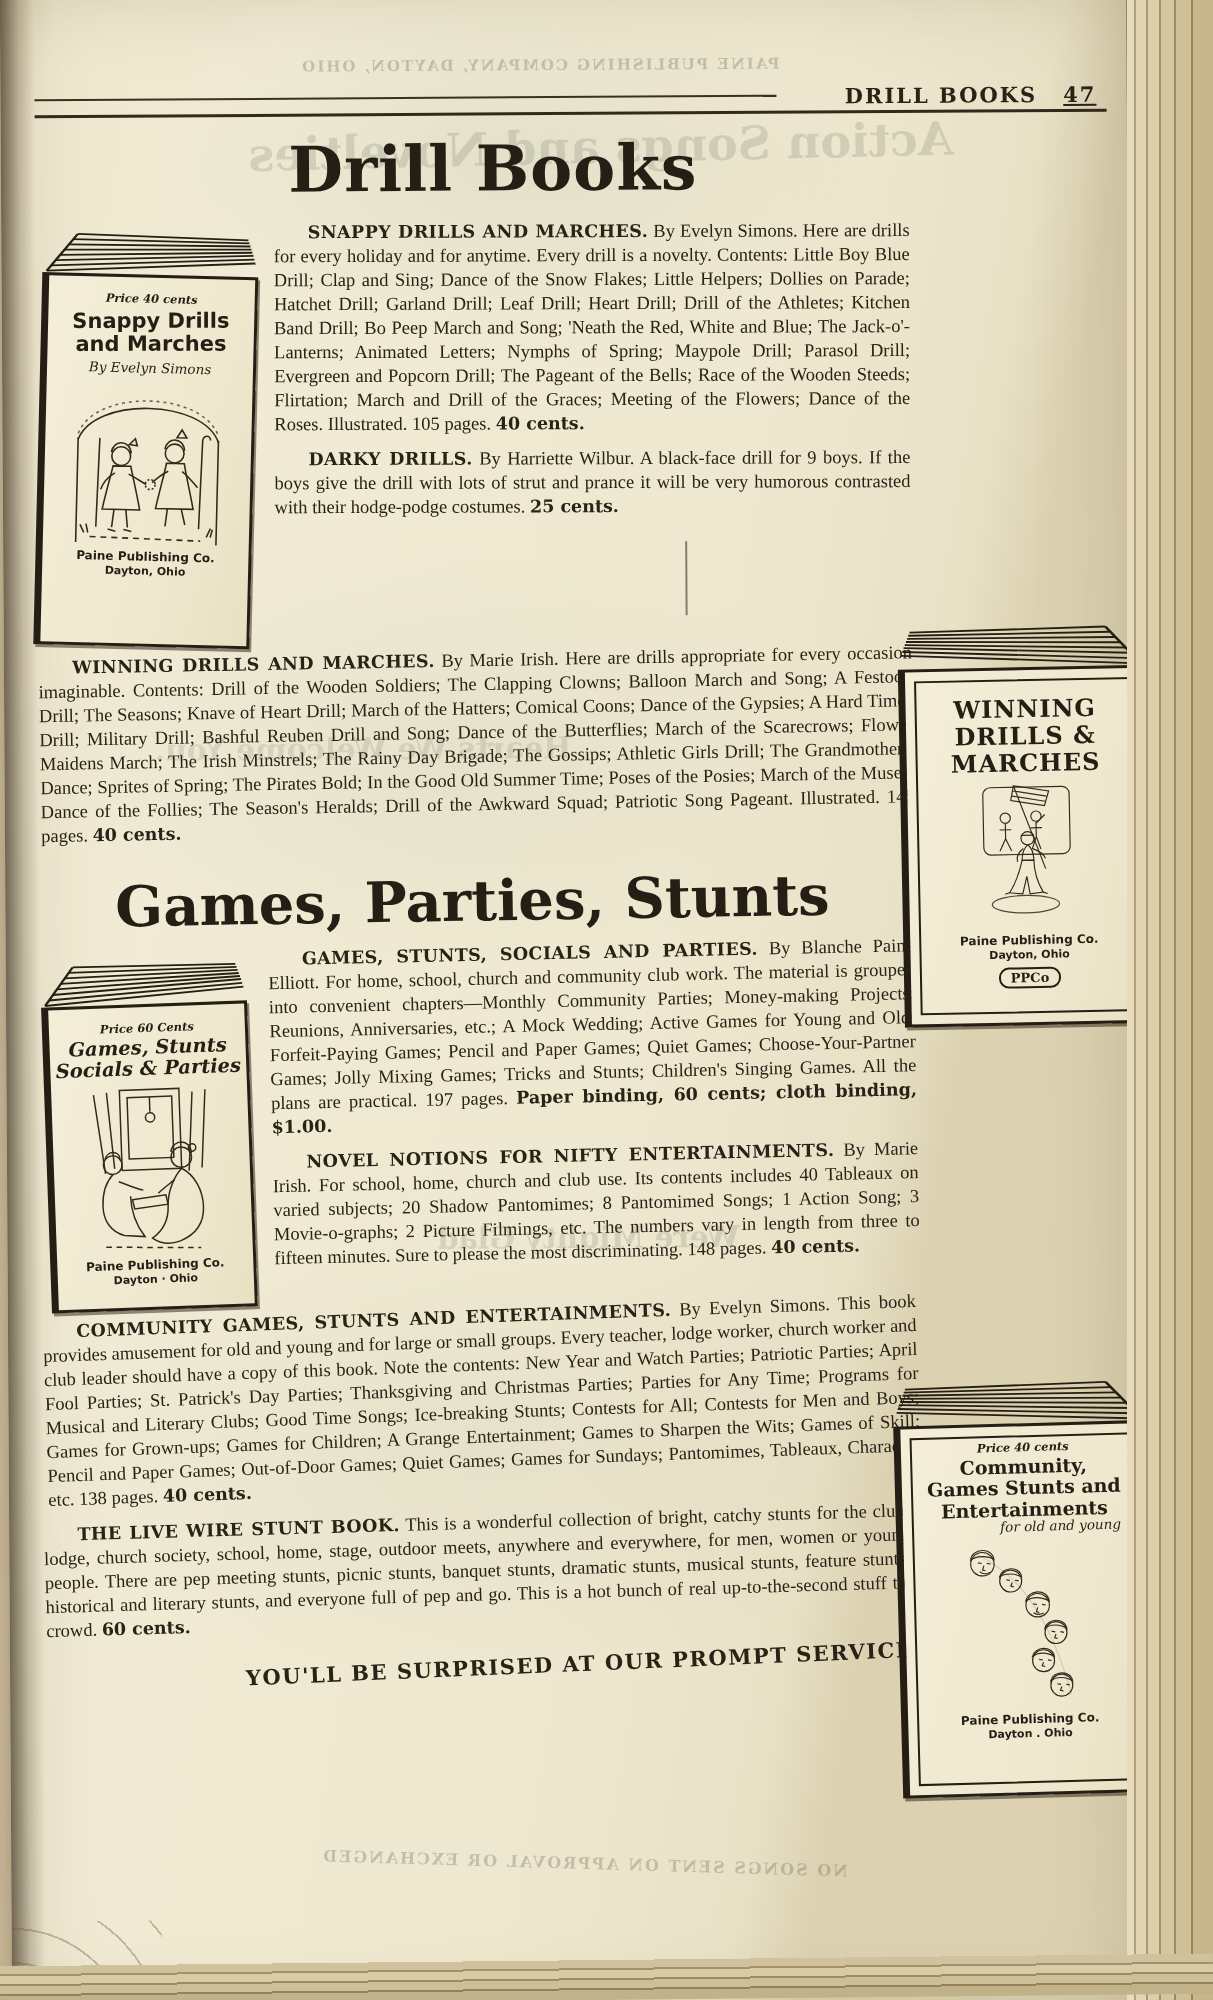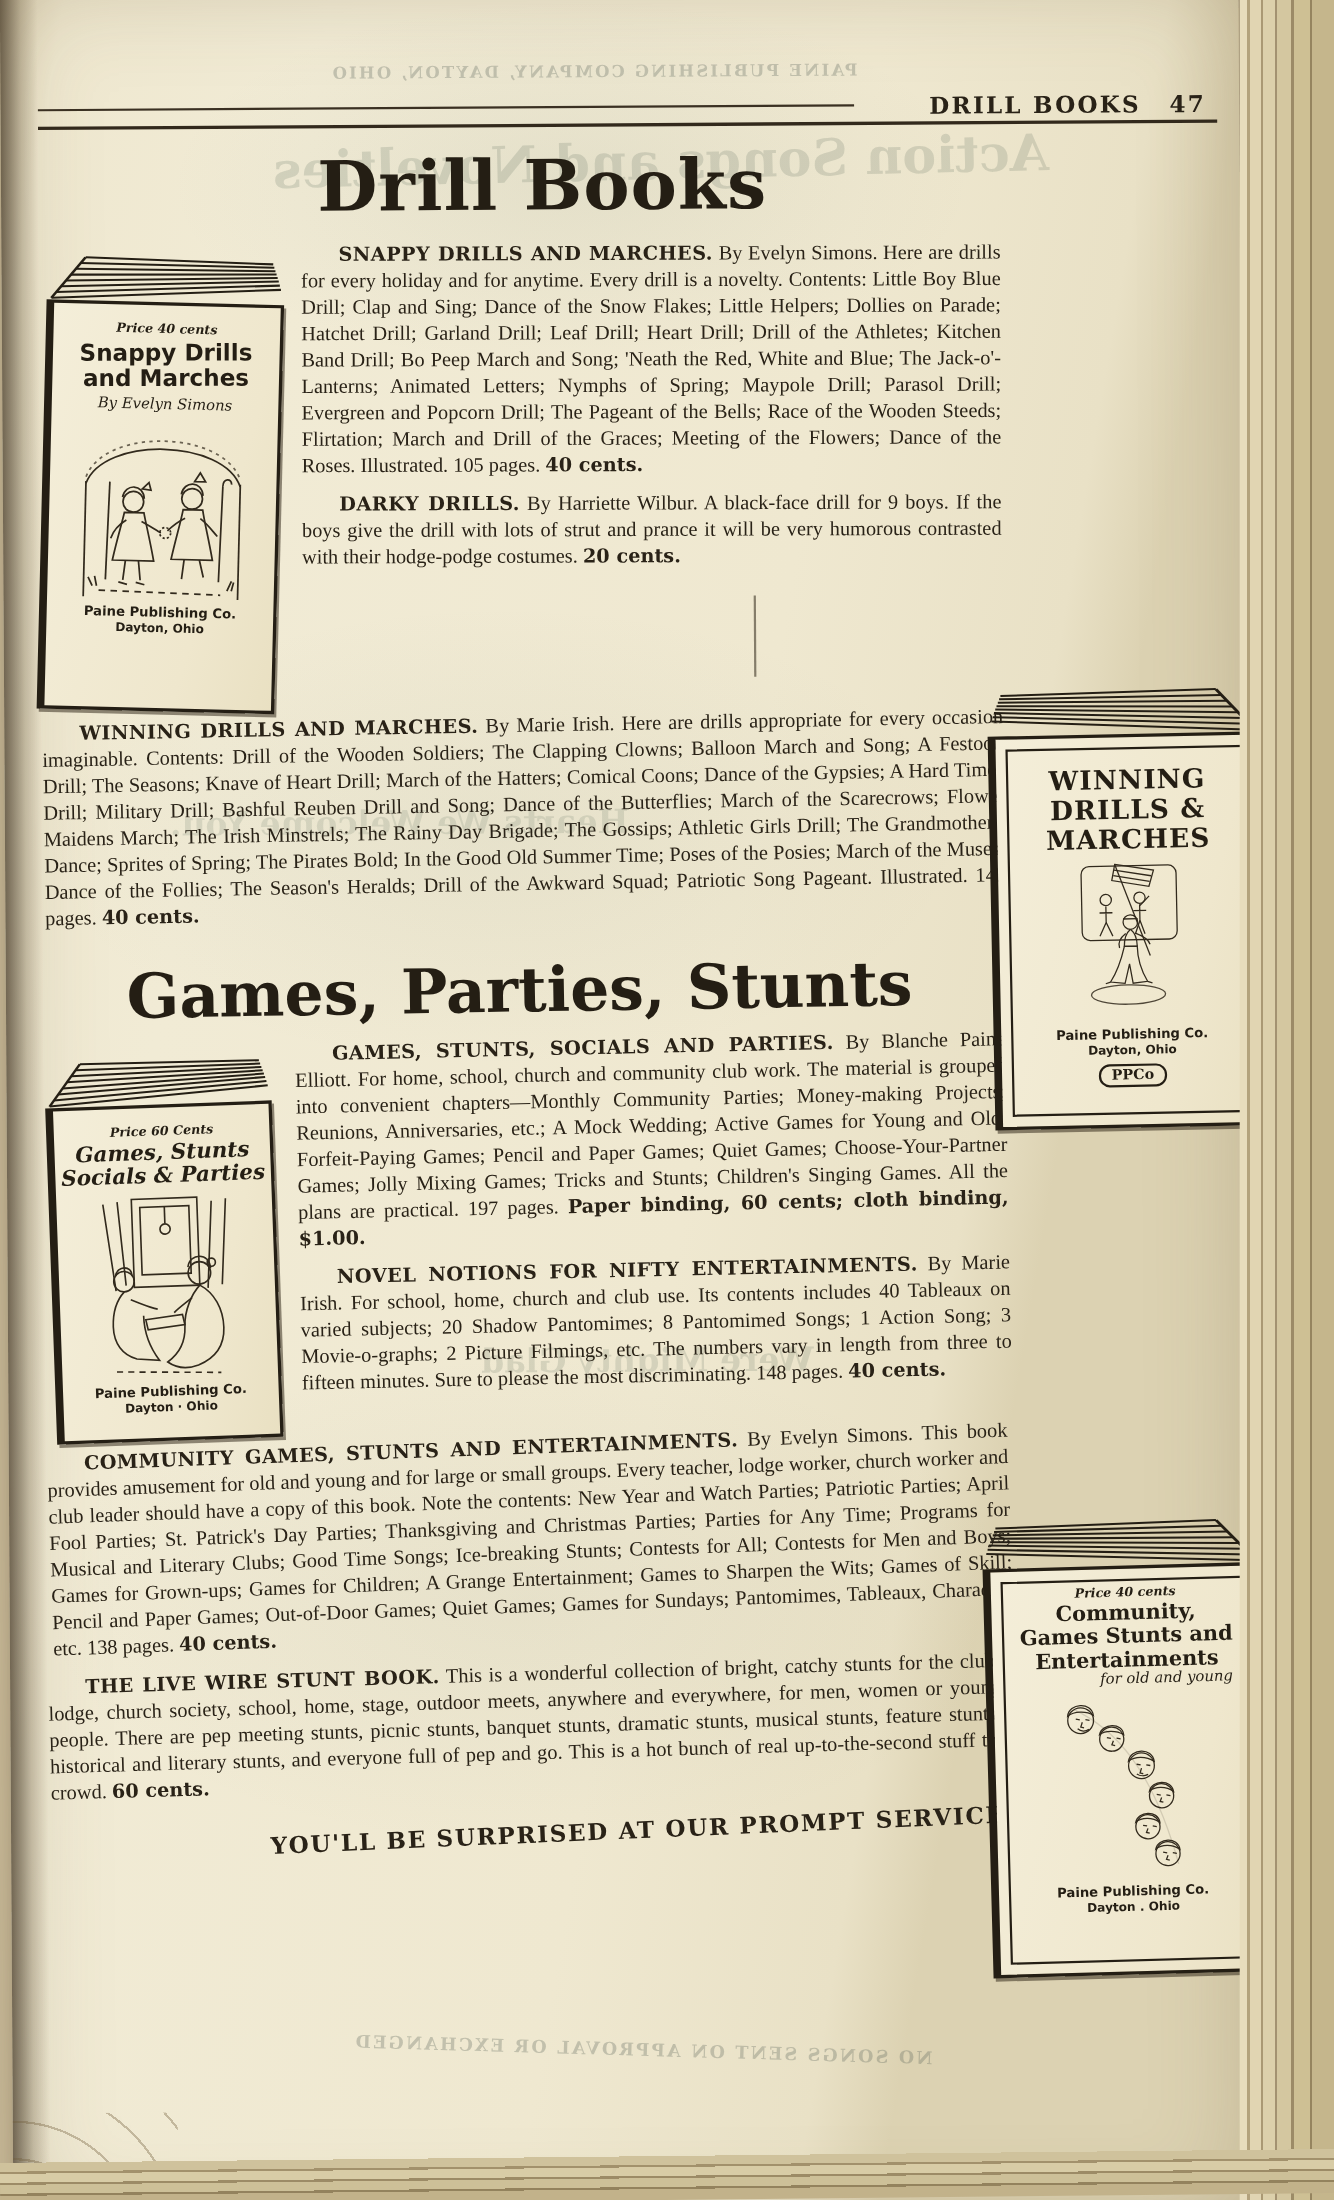--- a/index.html
+++ b/index.html
@@ -38,21 +38,21 @@
   .g3{top:748px;left:150px;font-size:30px;color:rgba(95,110,96,.17);}
   .g4{top:1238px;left:430px;font-size:30px;color:rgba(95,110,96,.19);}
   .g5{top:1872px;left:310px;font-size:16px;color:rgba(90,100,90,.30);letter-spacing:2px;transform:scaleX(-1) rotate(-2deg);}
   
   .content{position:relative;width:1086px;margin-left:34px;z-index:2;color:#292217;}
   .hdr{position:relative;margin:0 14px 0 0;padding-top:94px;height:36px;
        border-bottom:3px solid #32291c;}
   .hdr::before{content:"";position:absolute;left:0;right:330px;bottom:14px;height:2px;background:#3a3022;}
   .hdr-text{position:absolute;right:10px;bottom:2px;font-family:"DejaVu Serif",serif;
        font-weight:bold;font-size:21px;letter-spacing:2px;}
-  .hdr-text .pgnum{margin-left:26px;}
+  .hdr-text .pgnum{margin-left:26px;text-decoration:underline;}
   .main-title{font-family:"DejaVu Serif",serif;font-weight:bold;font-size:63px;
        text-align:center;margin:16px 170px 14px 0;letter-spacing:1px;color:#241e14;}
   .sec-title{font-family:"DejaVu Serif",serif;font-weight:bold;font-size:56px;
        text-align:center;margin:22px 220px 16px 0;letter-spacing:0px;color:#241e14;
        transform:rotate(-.6deg);}
   .col{width:874px;}
   .entry{margin:0 0 11px;text-indent:34px;text-align:justify;
        font-size:18.5px;line-height:24px;}
   .entry .lead{font-family:"DejaVu Serif",serif;font-weight:bold;font-size:17.5px;letter-spacing:.4px;}
   .entry .price{font-family:"DejaVu Serif",serif;font-weight:bold;font-size:17.5px;}
@@ -180,21 +180,21 @@
         </div>
 
         <p class="entry">
           <span class="lead">SNAPPY DRILLS AND MARCHES.</span>
           <span>By Evelyn Simons. Here are drills for every holiday and for anytime. Every drill is a novelty. Contents: Little Boy Blue Drill; Clap and Sing; Dance of the Snow Flakes; Little Helpers; Dollies on Parade; Hatchet Drill; Garland Drill; Leaf Drill; Heart Drill; Drill of the Athletes; Kitchen Band Drill; Bo Peep March and Song; 'Neath the Red, White and Blue; The Jack-o'-Lanterns; Animated Letters; Nymphs of Spring; Maypole Drill; Parasol Drill; Evergreen and Popcorn Drill; The Pageant of the Bells; Race of the Wooden Steeds; Flirtation; March and Drill of the Graces; Meeting of the Flowers; Dance of the Roses. Illustrated. 105 pages.</span>
           <b class="price">40 cents.</b>
         </p>
         <p class="entry">
           <span class="lead">DARKY DRILLS.</span>
           <span>By Harriette Wilbur. A black-face drill for 9 boys. If the boys give the drill with lots of strut and prance it will be very humorous contrasted with their hodge-podge costumes.</span>
-          <b class="price">20 cents.</b>
+          <b class="price">25 cents.</b>
         </p>
       </div>
       <div class="clear"></div>
 
       <div class="col rot-b">
         <p class="entry">
           <span class="lead">WINNING DRILLS AND MARCHES.</span>
           <span>By Marie Irish. Here are drills appropriate for every occasion imaginable. Contents: Drill of the Wooden Soldiers; The Clapping Clowns; Balloon March and Song; A Festoon Drill; The Seasons; Knave of Heart Drill; March of the Hatters; Comical Coons; Dance of the Gypsies; A Hard Times Drill; Military Drill; Bashful Reuben Drill and Song; Dance of the Butterflies; March of the Scarecrows; Flower Maidens March; The Irish Minstrels; The Rainy Day Brigade; The Gossips; Athletic Girls Drill; The Grandmother's Dance; Sprites of Spring; The Pirates Bold; In the Good Old Summer Time; Poses of the Posies; March of the Muses; Dance of the Follies; The Season's Heralds; Drill of the Awkward Squad; Patriotic Song Pageant. Illustrated. 145 pages.</span>
           <b class="price">40 cents.</b>
         </p>

